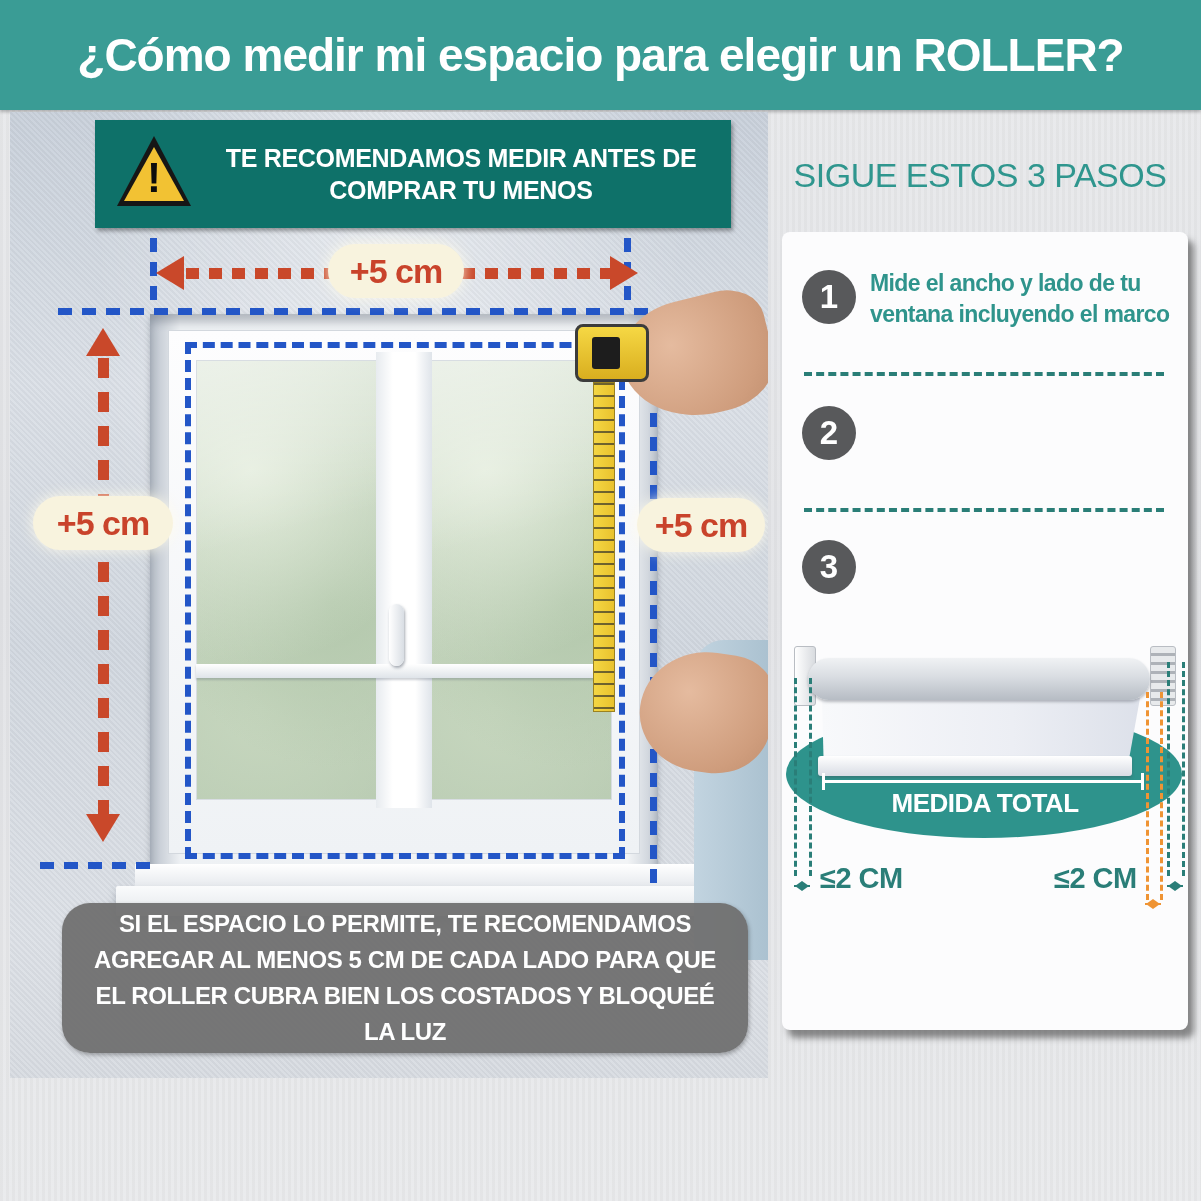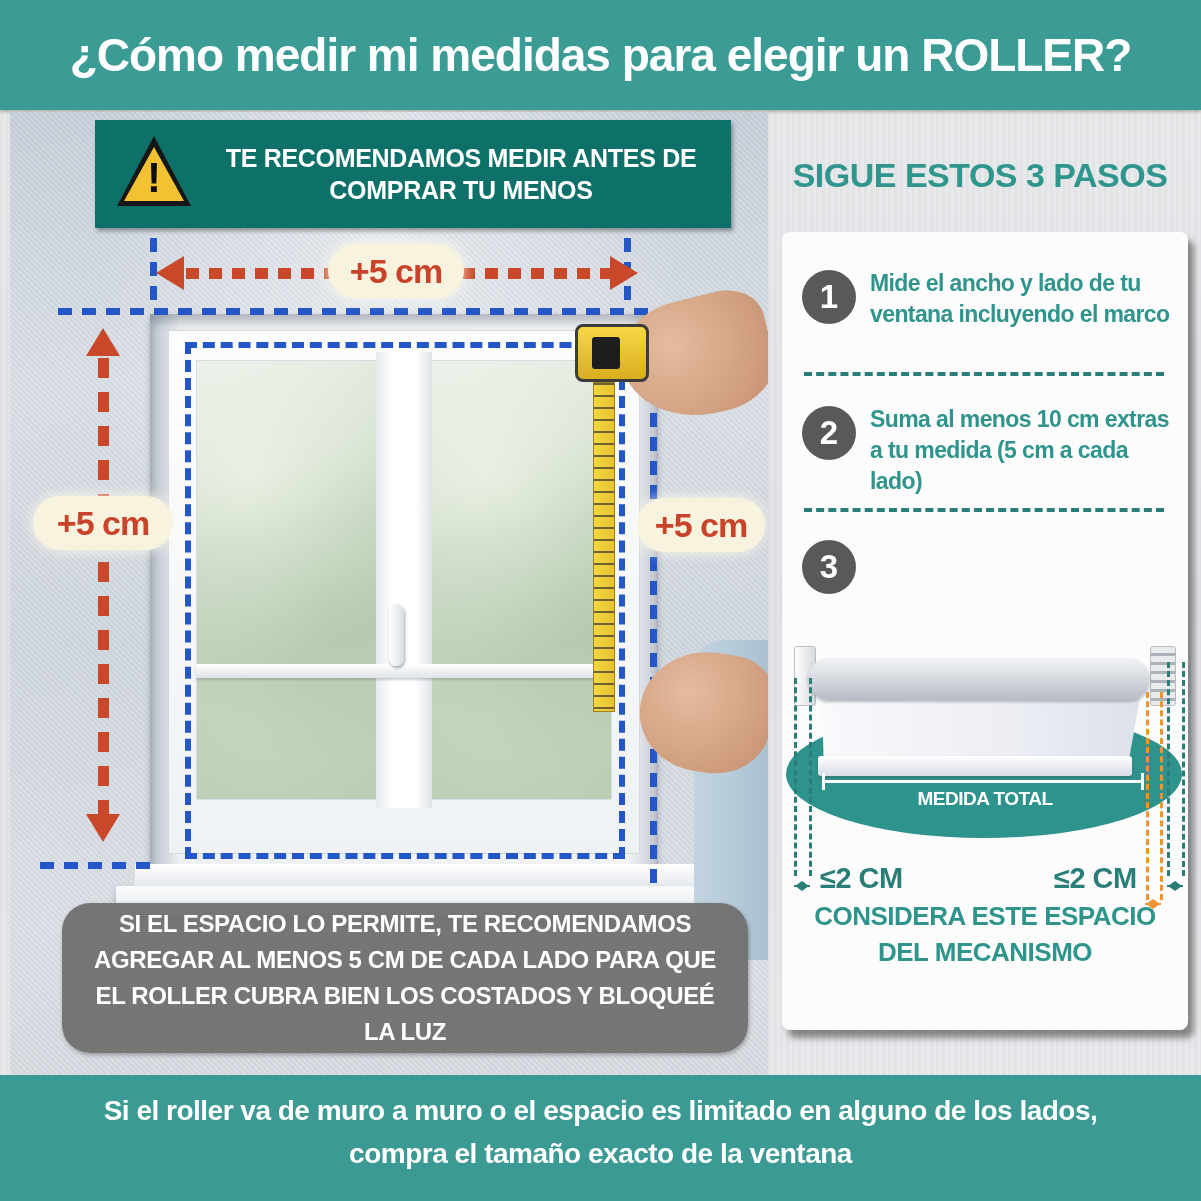--- a/index.html
+++ b/index.html
@@ -89,21 +89,21 @@
   .sleeve { position:absolute; left:684px; top:528px; width:80px; height:320px; border-radius:30px 0 0 18px;
             background:linear-gradient(90deg,#c2d4e0,#a9c0cf); }
 
   
   .gbox { position:absolute; left:52px; top:791px; width:686px; height:150px; background:rgba(112,112,112,.95);
           border-radius:28px; display:flex; align-items:center; justify-content:center; box-shadow:1px 2px 4px rgba(0,0,0,.3); }
   .gbox p { color:#fff; font-weight:bold; font-size:24px; letter-spacing:-0.4px; text-align:center; line-height:1.5; width:640px; }
 
   
   .steps-heading { position:absolute; left:770px; top:156px; width:420px; text-align:center;
-                   color:#2f968e; font-weight:bold; font-size:34px; letter-spacing:-0.5px; }
+                   color:#2f968e; font-weight:normal; font-size:34px; letter-spacing:-0.5px; }
   .card { position:absolute; left:782px; top:232px; width:406px; height:798px; background:#fcfcfd;
           border-radius:8px; box-shadow:6px 8px 6px rgba(55,55,55,.55); }
   .step { position:absolute; left:0; width:100%; display:flex; align-items:flex-start; padding:0 12px 0 20px; gap:14px; }
   .step-num { flex:0 0 54px; width:54px; height:54px; border-radius:50%; background:#58595b; color:#fff;
               display:flex; align-items:center; justify-content:center; font-weight:bold; font-size:33px; margin-top:2px; }
   .step-text { color:#2f948c; font-weight:bold; font-size:23px; letter-spacing:-0.6px; line-height:1.35; }
   .sdiv { position:absolute; left:22px; width:360px; border-top:4px dashed #2a7e77; }
   .s1 { top:36px; } .d1 { top:140px; }
   .s2 { top:172px; } .d2 { top:276px; }
   .s3 { top:306px; }
@@ -118,21 +118,21 @@
   .rb-r { left:368px; width:26px; background:repeating-linear-gradient(180deg,#e8eaec 0 6px,#aeb2b8 6px 9px); }
   .r-fabric { position:absolute; left:40px; top:466px; width:318px; height:62px;
               background:linear-gradient(90deg,#f8f9fb 0%, #eceef4 60%, #dde1ea 100%);
               clip-path:polygon(0 0, 100% 0, 96.5% 100%, 0.5% 100%); }
   .r-bar { position:absolute; left:36px; top:524px; width:314px; height:20px; border-radius:3px;
            background:linear-gradient(180deg,#ffffff,#d8dce4); box-shadow:0 2px 3px rgba(70,75,85,.35); }
   .r-line { position:absolute; left:40px; top:548px; width:322px; height:3px; background:#fff; }
   .r-line::before, .r-line::after { content:""; position:absolute; top:-7px; width:3px; height:17px; background:#fff; }
   .r-line::before { left:0; } .r-line::after { right:0; }
   .r-total { position:absolute; left:0; top:556px; width:100%; text-align:center; color:#fff; font-weight:bold;
-             font-size:19px; letter-spacing:-0.5px; }
+             font-size:26px; letter-spacing:-0.5px; }
   .tdash { position:absolute; width:0; border-left:3px dashed #2a7e78; }
   .odash { position:absolute; width:0; border-left:3px dashed #ef9434; }
   .darrow { position:absolute; height:12px; }
   .darrow i { position:absolute; left:2px; right:2px; top:5px; height:2px; background:var(--c); }
   .darrow::before, .darrow::after { content:""; position:absolute; top:1px; width:0; height:0; border:5px solid transparent; }
   .darrow::before { left:-2px; border-right:7px solid var(--c); }
   .darrow::after  { right:-2px; border-left:7px solid var(--c); }
   .gap-label { position:absolute; color:#2a7e78; font-weight:bold; font-size:29px; letter-spacing:-0.5px; }
   .r-note { position:absolute; left:8px; top:666px; width:390px; text-align:center; color:#2f948c;
             font-weight:bold; font-size:26px; letter-spacing:-0.5px; line-height:1.4; }
@@ -142,21 +142,21 @@
             display:flex; align-items:flex-start; justify-content:center; }
   .footer p { margin-top:14px; width:1080px; text-align:center; color:#fff; font-weight:bold;
               font-size:28px; letter-spacing:-0.5px; line-height:1.55; }
 </style>
 </head>
 <body>
 
 <div class="page">
 
   <div class="header">
-    <h1>¿Cómo medir mi medidas para elegir un ROLLER?</h1>
+    <h1>¿Cómo medir mi espacio para elegir un ROLLER?</h1>
   </div>
 
   <div class="photo">
 
     <div class="recess"></div>
     <div class="frame"></div>
     <div class="glass gl-left"></div>
     <div class="glass gl-right"></div>
     <div class="mullion"></div>
     <div class="crossbar"></div>
@@ -212,21 +212,20 @@
   <div class="card">
 
     <div class="step s1">
       <div class="step-num">1</div>
       <div class="step-text">Mide el ancho y lado de tu ventana incluyendo el marco</div>
     </div>
     <div class="sdiv d1"></div>
 
     <div class="step s2">
       <div class="step-num">2</div>
-      <div class="step-text">Suma al menos 10 cm extras a tu medida (5 cm a cada lado)</div>
     </div>
     <div class="sdiv d2"></div>
 
     <div class="step s3">
       <div class="step-num">3</div>
     </div>
 
     <div class="r-ellipse"></div>
     <div class="r-fabric"></div>
     <div class="r-bar"></div>
@@ -250,20 +249,16 @@
     <div class="darrow" style="--c:#2a7e78; left:383px; top:648px; width:20px;">
         <i></i>
       </div>
     <div class="darrow" style="--c:#ef9434; left:361px; top:666px; width:20px;">
         <i></i>
       </div>
 
     <div class="gap-label" style="left:38px; top:630px;">≤2 CM</div>
     <div class="gap-label" style="left:272px; top:630px;">≤2 CM</div>
 
-    <div class="r-note">CONSIDERA ESTE ESPACIO DEL MECANISMO</div>
   </div>
 
-  <div class="footer">
-    <p>Si el roller va de muro a muro o el espacio es limitado en alguno de los lados, compra el tamaño exacto de la ventana</p>
-  </div>
 
 </div>
 
 </body></html>

